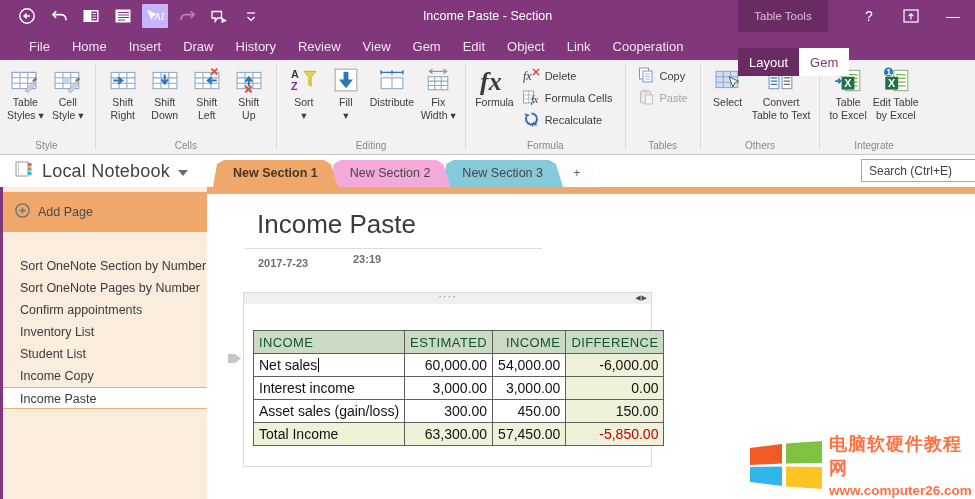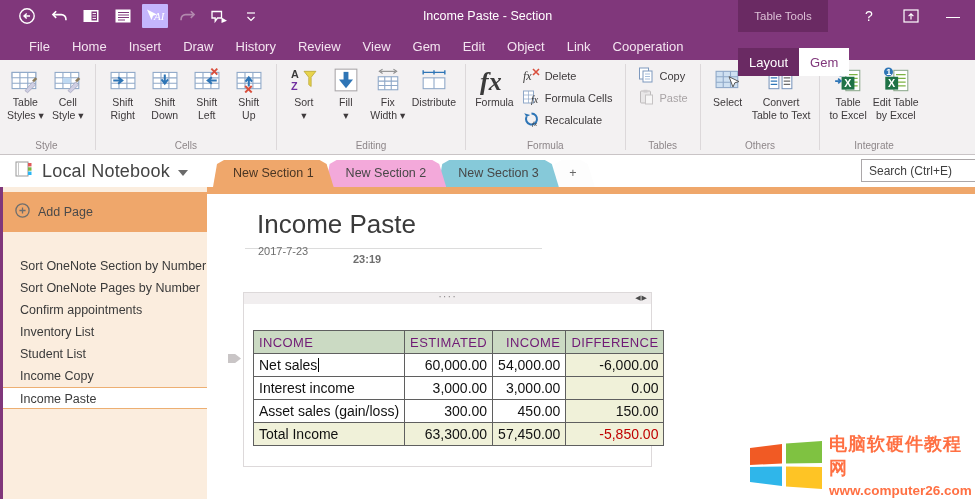--- a/index.html
+++ b/index.html
@@ -64,37 +64,37 @@
     font-size:12.5px; color:#4A4A4A; }
   .pagelist { list-style:none; margin-top:23px; }
   .pageitem { height:22px; line-height:22px; padding-left:20px; font-size:12.5px; color:#3A3A3A;
     white-space:nowrap; overflow:hidden; }
   .pageitem.active { background:#FFFFFF; border-top:1px solid #EDAF72; border-bottom:1px solid #EDAF72; }
 
   .content { position:relative; flex:1; background:#fff; }
   .topstrip { position:absolute; left:0; top:0; right:0; height:7px; background:#EFA76B; }
   .pg-title { position:absolute; left:50px; top:22px; font-size:26px; font-weight:300; color:#3B3B3B; }
   .pg-underline { position:absolute; left:38px; top:61px; width:297px; height:1px; background:#DCDCDC; }
-  .pg-date { position:absolute; left:51px; top:58px; font-size:11px; font-weight:normal; color:#6E6E6E; }
+  .pg-date { position:absolute; left:51px; top:70px; font-size:11px; font-weight:bold; color:#6E6E6E; }
   .pg-time { position:absolute; left:146px; top:66px; font-size:11px; font-weight:bold; color:#6E6E6E; }
 
   .para-handle { position:absolute; left:21px; top:165px; width:13px; height:13px; background:#C9C5C6;
     clip-path:polygon(0 15%, 55% 15%, 100% 50%, 55% 85%, 0 85%); border-radius:2px; }
 
   .tbl-container { position:absolute; left:36px; top:105px; width:409px; height:175px;
     border:1px solid #DDD9DA; background:#fff; }
   .tbl-bar { height:11px; background:#F1EEEF; position:relative; }
   .tbl-dots { position:absolute; left:0; right:0; top:-2px; text-align:center; font-size:11px;
     letter-spacing:1px; color:#8E8A8C; line-height:11px; }
   .tbl-arrows { position:absolute; right:3px; top:1px; font-size:7px; color:#4A4A4A; letter-spacing:1px; }
 
   table.income { border-collapse:collapse; margin:26px 0 0 9px; table-layout:fixed; }
   table.income th, table.income td { border:1px solid #5F5F5F; height:23px; padding:0 5px;
     font-size:14px; color:#111; overflow:hidden; white-space:nowrap; }
-  table.income th { background:#CBDAC3; font-weight:normal; font-size:13px; letter-spacing:0.4px; color:#701a75; }
+  table.income th { background:#CBDAC3; font-weight:normal; font-size:13px; letter-spacing:0.4px; color:#14532d; }
   table.income th.h-text { text-align:left; }
   table.income th.h-num, table.income td.c-num { text-align:right; }
   table.income td.c-text { text-align:left; }
   table.income .c-yellow { background:#F0F1D9; }
   table.income .c-red { color:#C00000; }
   .caret-line { display:inline-block; width:1px; height:14px; background:#000; vertical-align:-2px; margin-left:1px; }
 
   
   .watermark { position:absolute; left:543px; top:245px; display:flex; align-items:center; gap:7px; }
   .wm-flag svg { display:block; }
@@ -331,41 +331,41 @@
               </svg>
             </div>
             <div class="rlines">
               <div>Fill</div>
               <div>▾</div>
             </div>
           </div>
           <div class="rbig">
             <div class="ricon">
               <svg width="28" height="26" viewBox="0 0 24 24">
+                <path d="M2 5h20M2 3v4M22 3v4M12 3v4" stroke="#2E75B6" stroke-width="1.3" fill="none"></path>
+                <rect x="2" y="10" width="20" height="10" fill="#fff" stroke="#8FA8C8"></rect>
+                <path d="M12 10v10" stroke="#8FA8C8"></path>
+              </svg>
+            </div>
+            <div class="rlines">
+              <div>Distribute</div>
+            </div>
+          </div>
+          <div class="rbig">
+            <div class="ricon">
+              <svg width="28" height="26" viewBox="0 0 24 24">
                 <path d="M5 4h14" stroke="#8a8a8a"></path>
                 <path d="M7 2l-3 2 3 2M17 2l3 2-3 2" fill="none" stroke="#8a8a8a"></path>
                 <rect x="3" y="9" width="18" height="12" fill="#fff" stroke="#8FA8C8"></rect>
                 <path d="M3 13h18M3 17h18M9 9v12M15 9v12" stroke="#8FA8C8"></path>
               </svg>
             </div>
             <div class="rlines">
               <div>Fix</div>
               <div>Width ▾</div>
-            </div>
-          </div>
-          <div class="rbig">
-            <div class="ricon">
-              <svg width="28" height="26" viewBox="0 0 24 24">
-                <path d="M2 5h20M2 3v4M22 3v4M12 3v4" stroke="#2E75B6" stroke-width="1.3" fill="none"></path>
-                <rect x="2" y="10" width="20" height="10" fill="#fff" stroke="#8FA8C8"></rect>
-                <path d="M12 10v10" stroke="#8FA8C8"></path>
-              </svg>
-            </div>
-            <div class="rlines">
-              <div>Distribute</div>
             </div>
           </div>
         </div>
         <div class="glabel">Editing</div>
       </div>
       <div class="rsep"></div>
       <div class="rgroup">
         <div class="rbuttons">
           <div class="rbig">
             <div class="ricon">
@@ -512,21 +512,21 @@
             <path d="M4.5 3v14" stroke="#c9c9c9"></path>
             <rect x="14" y="4" width="3.5" height="3.4" fill="#E05A5A"></rect>
             <rect x="14" y="8.3" width="3.5" height="3.4" fill="#7CB342"></rect>
             <rect x="14" y="12.6" width="3.5" height="3.4" fill="#29B6F6"></rect>
           </svg>
       </span>
       <span class="nbk-label">Local Notebook</span>
       <span class="nbk-caret"></span>
     </div>
     <div class="sec-tabs" id="sectabs">
-        <span class="sec-tab active" style="background: rgb(239, 167, 107); z-index: 5;">New Section 1</span>
+        <span class="sec-tab active" style="background: rgb(239, 167, 107); z-index: 5; font-weight: bold;">New Section 1</span>
         <span class="sec-tab" style="background: rgb(243, 169, 218); z-index: 2;">New Section 2</span>
         <span class="sec-tab" style="background: rgb(134, 201, 217); z-index: 1;">New Section 3</span>
         <span class="sec-tab sec-add">+</span>
       </div>
     <input class="search-box" placeholder="Search (Ctrl+E)" style="">
   </div>
 
   <div class="main">
     <div class="leftline"></div>
 

